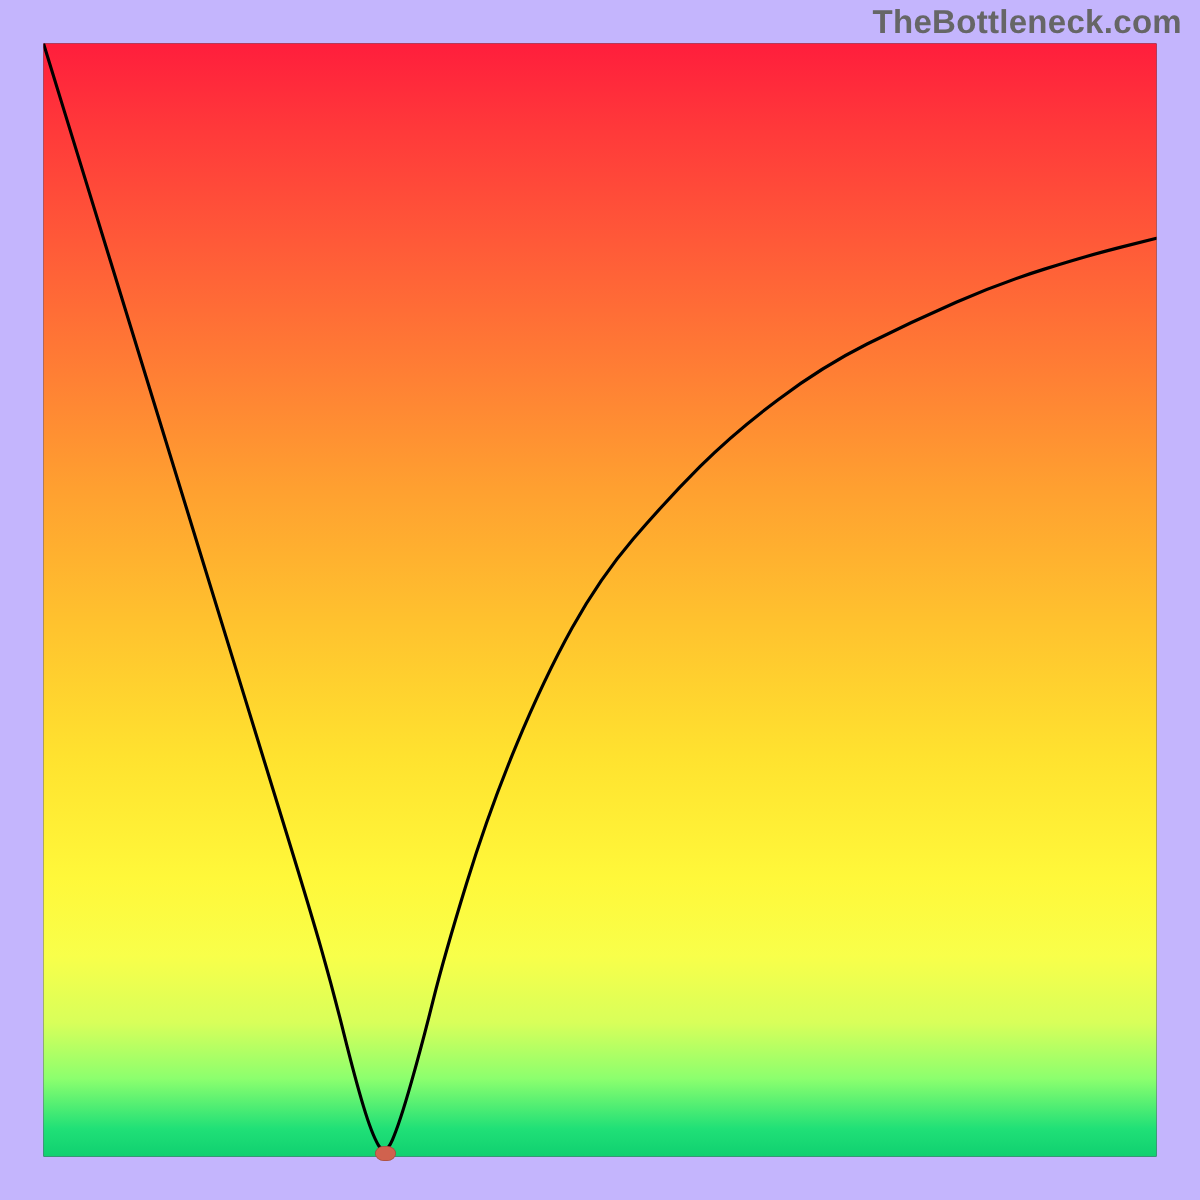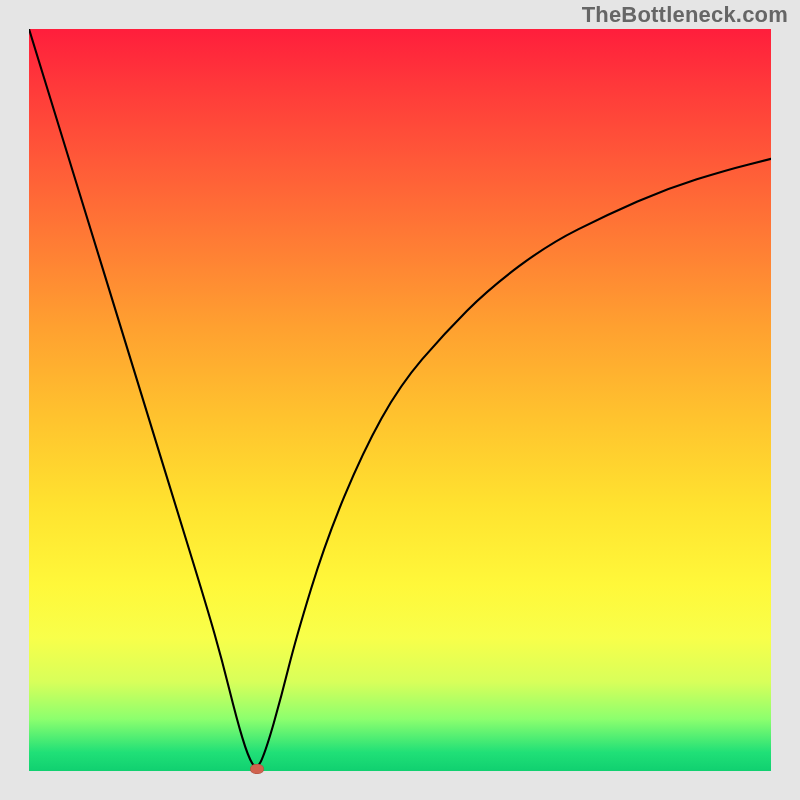--- a/index.html
+++ b/index.html
@@ -1,17 +1,17 @@
 <!DOCTYPE html>
 <html><head>
 <meta charset="utf-8">
 <style>
   * { margin: 0; padding: 0; box-sizing: border-box; }
   html, body { width: 800px; height: 800px; overflow: hidden; background: #fff; }
-  .root { position: relative; width: 800px; height: 800px; background: #e5e5e5; }
+  .root { position: relative; width: 800px; height: 800px; background: #c4b5fd; }
   .watermark {
     position: absolute;
     top: 2px;
     right: 12px;
     color: #666;
     font-family: Arial, Helvetica, sans-serif;
     font-size: 22px;
     font-weight: bold;
     letter-spacing: 0.2px;
     z-index: 10;

